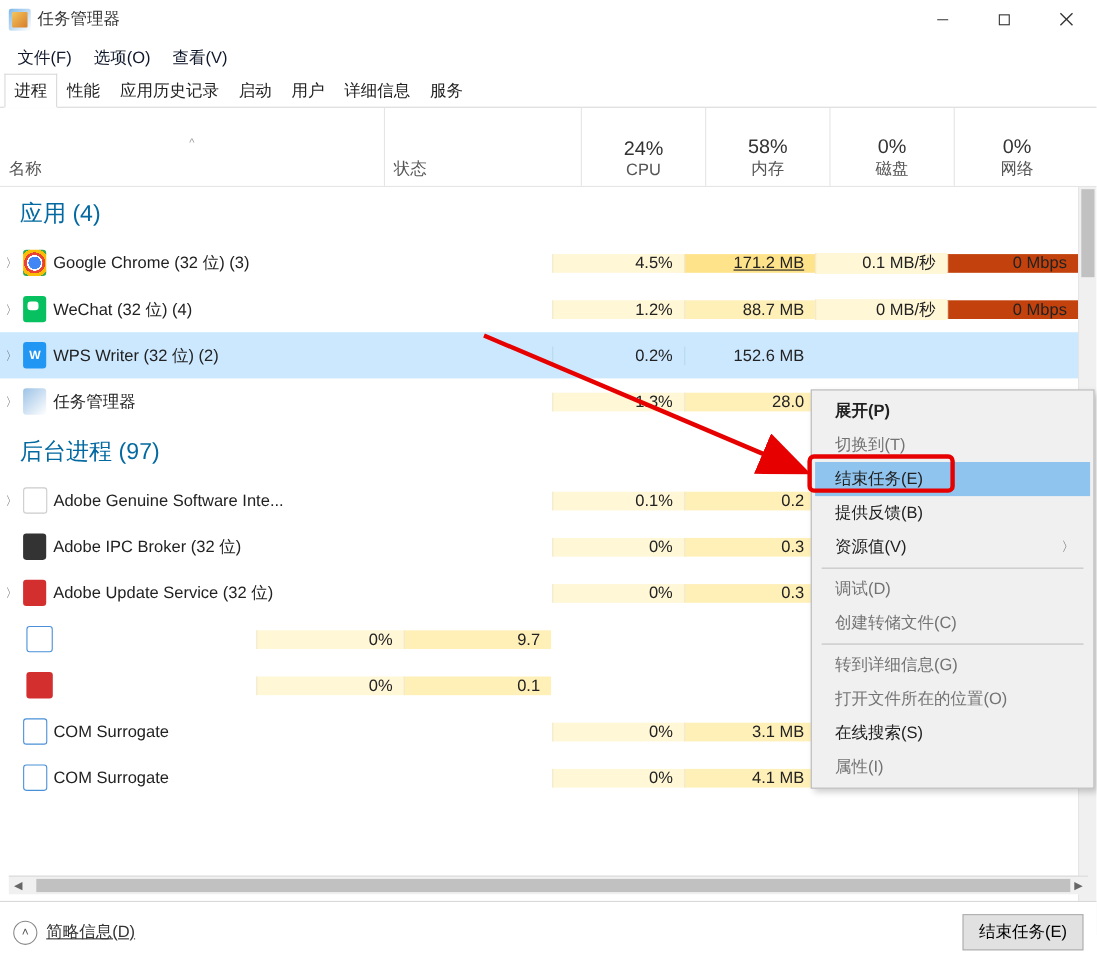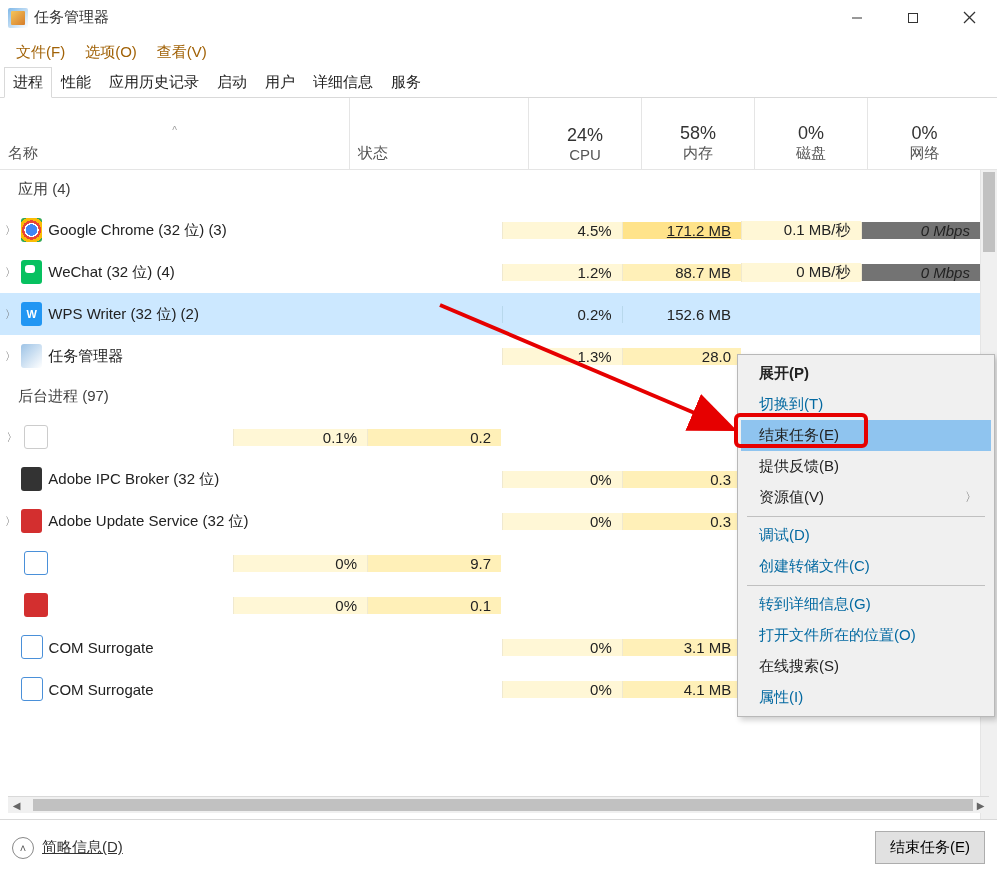--- a/index.html
+++ b/index.html
@@ -8,57 +8,57 @@
 
 .titlebar { height: 36px; display: flex; align-items: center; padding-left: 8px; border-bottom: 1px solid transparent; }
 .titlebar .app-icon { width: 20px; height: 20px; margin-right: 6px; background: linear-gradient(135deg,#7fb8e8,#fff); border-radius:2px; position:relative;}
 .titlebar .app-icon::after{content:"";position:absolute;inset:3px;background:linear-gradient(135deg,#f5c55b,#d67d2b);border-radius:1px;}
 .titlebar .title { font-size: 15px; color: #333; }
 .win-controls { margin-left: auto; display: flex; }
 .win-btn { width: 56px; height: 36px; display: flex; align-items: center; justify-content: center; font-size: 14px; color: #333;}
 
 
 .menubar { height: 32px; display: flex; align-items: center; padding-left: 8px; gap: 4px; }
-.menubar .menu-item { padding: 4px 8px; font-size: 15px; color: #a16207; }
+.menubar .menu-item { padding: 4px 8px; font-size: 15px; color: #0f172a; }
 
 
 .tabstrip { height: 30px; display: flex; align-items: end; border-bottom: 1px solid #d9d9d9; padding-left: 4px; background:#fff;}
 .tab { padding: 5px 8px; font-size: 15px; color: #222; border: 1px solid transparent; position: relative; top: 1px;}
 .tab.active { border: 1px solid #d9d9d9; border-bottom: 1px solid #fff; background: #fff; text-align: center; }
 
 
 .header-row { display: flex; height: 72px; border-bottom: 1px solid #e5e5e5; }
 .hcol { display: flex; flex-direction: column; justify-content: flex-end; padding: 6px 8px; font-size: 15px; color: #555; border-right: 1px solid #e5e5e5;}
 .hcol .sort { color:#999; font-size:10px; align-self:center; margin-bottom:8px;}
 .hcol.name { width: 350px; }
 .hcol.status { width: 179px; }
 .hcol.metric { width: 113px; text-align: right; align-items: center;}
 .hcol.metric .pct { font-size: 18px; color: #333; }
 .hcol.metric .lbl { font-size: 15px; }
 .hcol.last{border-right:none;}
 
 
 .body-area { position: relative; height: 680px; overflow: hidden; }
 .process-list { position: absolute; left:0; right:17px; top:0; }
-.section-head { padding: 10px 6px 10px 18px; font-size: 15px; color: #404040; }
+.section-head { padding: 10px 6px 10px 18px; font-size: 21px; color: #0369a1; }
 .row { display: flex; align-items: center; height: 42px; font-size: 15px; color: #222;}
 .row .expander { width: 24px; text-align: center; color: #666; font-size: 11px;}
 .row .icon { width: 24px; height: 24px; margin-right: 6px; display:flex;align-items:center;justify-content:center; border-radius:3px;}
 .row .name { flex: 0 0 auto; width: 296px; }
 .row .status-cell { width: 179px; }
 .row .metric-cell { width: 134px; text-align: right; padding-right: 10px; border-left: 1px solid #f0e9cf;}
 .row.selected { background: #cce8ff; }
 .row.selected .metric-cell { background: #cce8ff; border-left-color: #b8d8ec; }
 
 
 .heat-cpu { background: #fff7d6; }
 .heat-mem { background: #fff0b8; }
 .heat-mem-dark { background: #ffe38a; text-decoration: underline; }
 .heat-disk { background: #fff7d6; }
-.heat-net { background: #737373; font-style: italic; }
+.heat-net { background: #c2410c; }
 
 
 .ic-chrome { background: radial-gradient(circle at 50% 50%, #4285f4 35%, #fff 36% 44%, #ea4335 45% 60%, #fbbc05 60% 80%, #34a853 80%); border-radius:50%;}
 .ic-wechat { background: #07c160; border-radius:4px; position:relative;}
 .ic-wechat::after{content:"";position:absolute;width:10px;height:8px;background:#fff;border-radius:3px;left:4px;top:5px;}
 .ic-wps { background: #2196f3; border-radius:4px; color:#fff; font-size:11px; font-weight:bold;}
 .ic-tm { background: linear-gradient(135deg,#9dc3e6,#fff); border-radius:2px;}
 .ic-adobe-g { background:#fff; border:1px solid #ccc;}
 .ic-adobe-ipc { background:#333;}
 .ic-adobe-u { background:#d32f2f; color:#fff; font-size:11px;}
@@ -78,21 +78,21 @@
 
 .bottom-bar { position: absolute; left:0; right:0; bottom:0; height: 56px; border-top: 1px solid #d9d9d9; display: flex; align-items: center; padding: 0 12px; background:#fff;}
 .fewer { display: flex; align-items: center; gap: 8px; font-size: 15px; color: #333; }
 .fewer .circ { width: 22px; height: 22px; border: 1px solid #888; border-radius: 50%; display:flex;align-items:center;justify-content:center; font-size:11px; color:#555;}
 .fewer .u{text-decoration:underline;}
 .end-btn { margin-left: auto; padding: 6px 14px; border: 1px solid #adadad; background: #e1e1e1; font-size: 15px; }
 
 
 .ctx-menu { position: absolute; left: 737px; top: 354px; width: 258px; background: #f0f0f0; border: 1px solid #b8b8b8; box-shadow: 3px 3px 6px rgba(0,0,0,0.2); padding: 3px; z-index: 50;}
 .ctx-item { padding: 6px 14px 6px 18px; font-size: 15px; color: #222; display:flex; align-items:center; justify-content:space-between;}
-.ctx-item.disabled { color: #0369a1; }
+.ctx-item.disabled { color: #737373; }
 .ctx-item.hover-sel { background: #8fc4ef; }
 .ctx-item.bold { font-weight: bold; }
 .ctx-sep { height: 1px; background: #c0c0c0; margin: 3px 6px; }
 .ctx-arrow { font-size:12px; color:#666;}
 .ctx-highlight-box{position:absolute; left:734px; top:413px; width:134px; height:35px; border:4px solid #e60000; border-radius:6px; z-index:60; pointer-events:none;}
 
 
 .arrow-svg { position:absolute; left:435px; top:300px; z-index:55; pointer-events:none;}
 
 </style>
@@ -211,20 +211,21 @@
       <div class="metric-cell heat-mem">28.0</div>
       <div class="metric-cell"></div>
       <div class="metric-cell"></div>
     </div>
 
     <div class="section-head">后台进程 (97)</div>
 
     <div class="row">
       <div class="expander">〉</div>
       <div class="icon ic-adobe-g"></div>
+      <div class="name">Adobe Genuine Software Inte...</div>
       <div class="status-cell"></div>
       <div class="metric-cell heat-cpu">0.1%</div>
       <div class="metric-cell heat-mem">0.2</div>
       <div class="metric-cell"></div>
       <div class="metric-cell"></div>
     </div>
 
     <div class="row">
       <div class="expander"></div>
       <div class="icon ic-adobe-ipc"></div>

